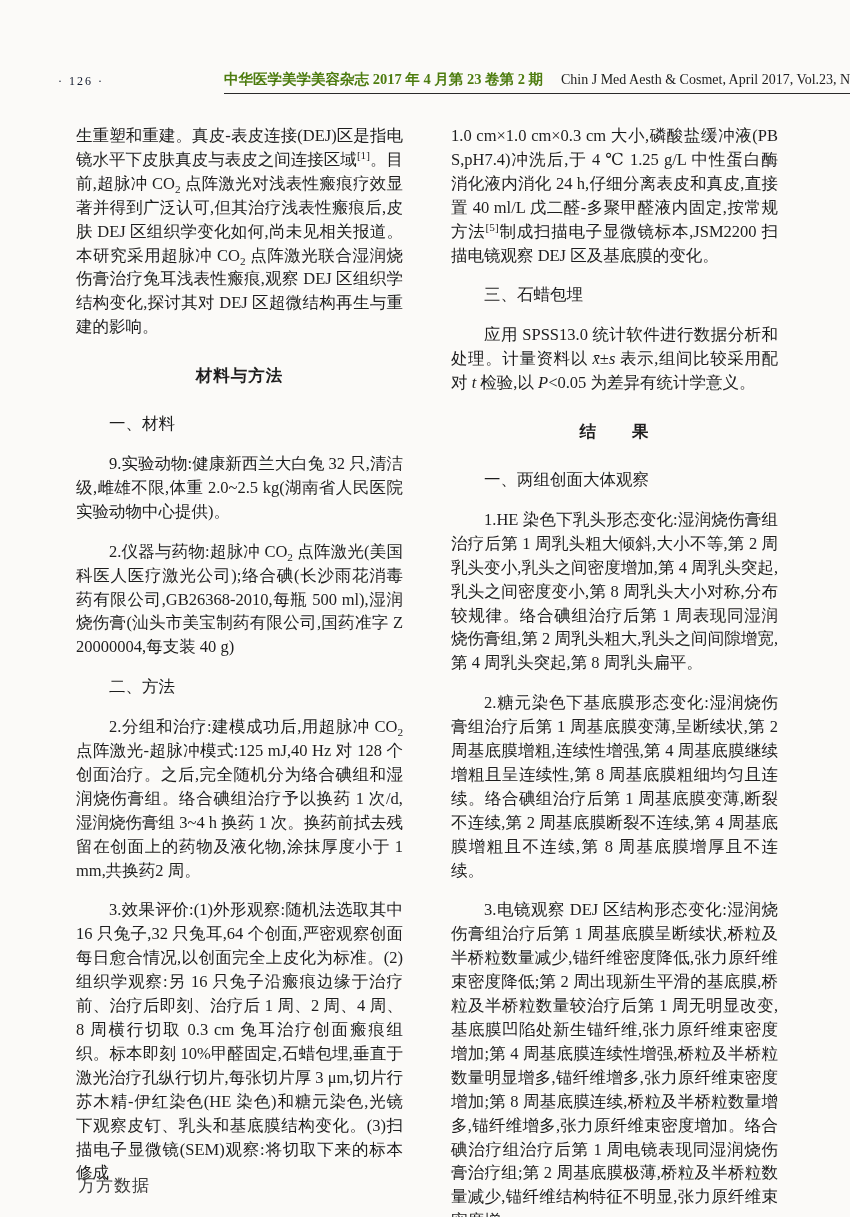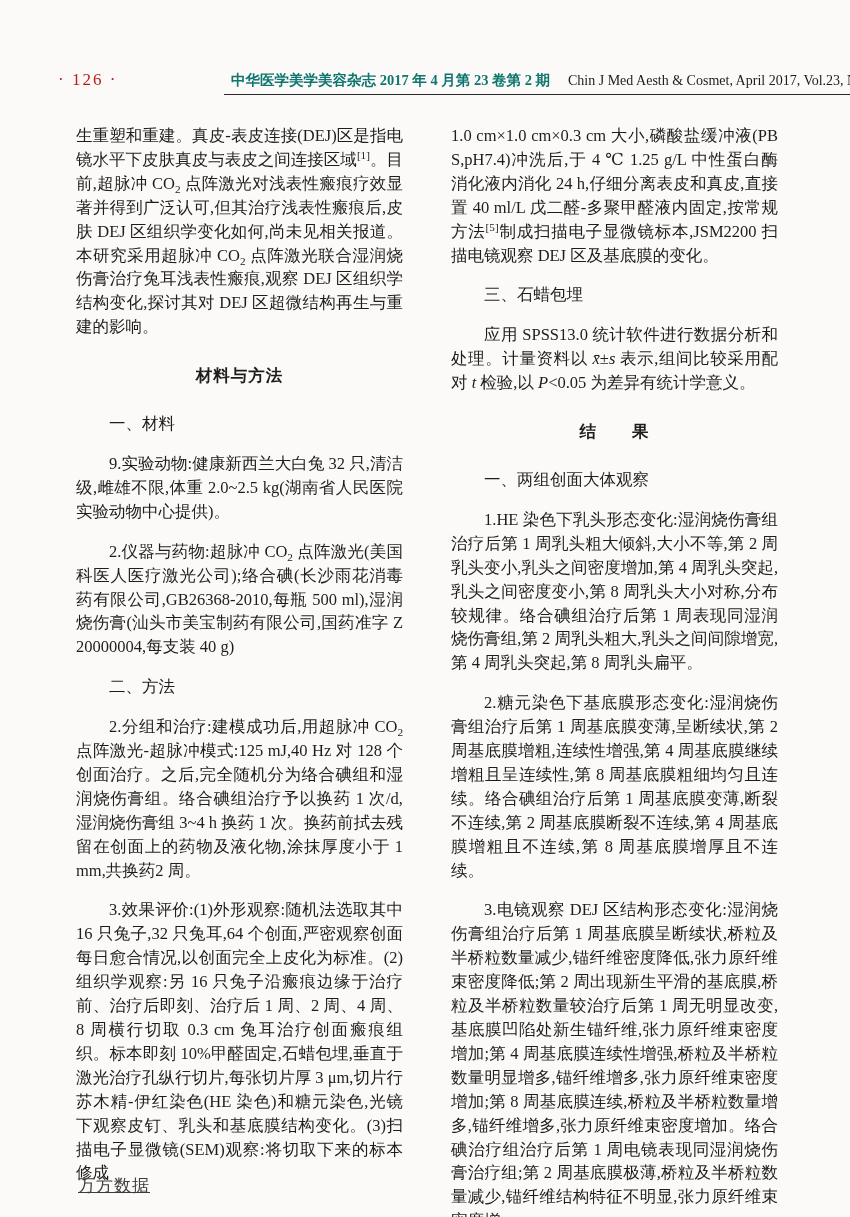--- a/index.html
+++ b/index.html
@@ -17,38 +17,38 @@
     box-sizing:border-box;
   }
   
   .header{
     position:absolute;
     top:70px;left:58px;right:56px;
     display:flex;
     align-items:flex-end;
   }
   .pagenum{
-    font-size:17px;
+    font-size:12px;
     letter-spacing:2px;
-    color:#b91c1c;
+    color:#0f172a;
     width:120px;
     flex:0 0 auto;
     padding-bottom:5px;
   }
   .jline{
     flex:1 1 auto;
     margin-left:46px;
     display:flex;
     justify-content:space-between;
     align-items:baseline;
     border-bottom:1.5px solid #2a2a2a;
     padding-bottom:4px;
     white-space:nowrap;
   }
-  .jcn{font-size:14.5px;font-weight:bold;color:#0f766e;margin-left:7px;}
+  .jcn{font-size:14.5px;font-weight:bold;color:#4d7c0f;}
   .jen{font-size:14px;color:#1c1c1c;margin-left:18px;}
   
   .columns{
     position:absolute;
     top:108px;left:60px;right:56px;
     display:grid;
     grid-template-columns:1fr 1fr;
     column-gap:16px;
   }
   .col{min-width:0;}
@@ -75,21 +75,20 @@
   
   .footer{
     position:absolute;
     left:78px;
     bottom:20px;
   }
   .watermark{
     font-size:17px;
     color:#3c3c3c;
     letter-spacing:1px;
-    text-decoration:underline;
   }
 </style>
 </head>
 <body>
 
 <div class="page">
 
   <header class="header">
     <span class="pagenum">· 126 ·</span>
     <span class="jline">

